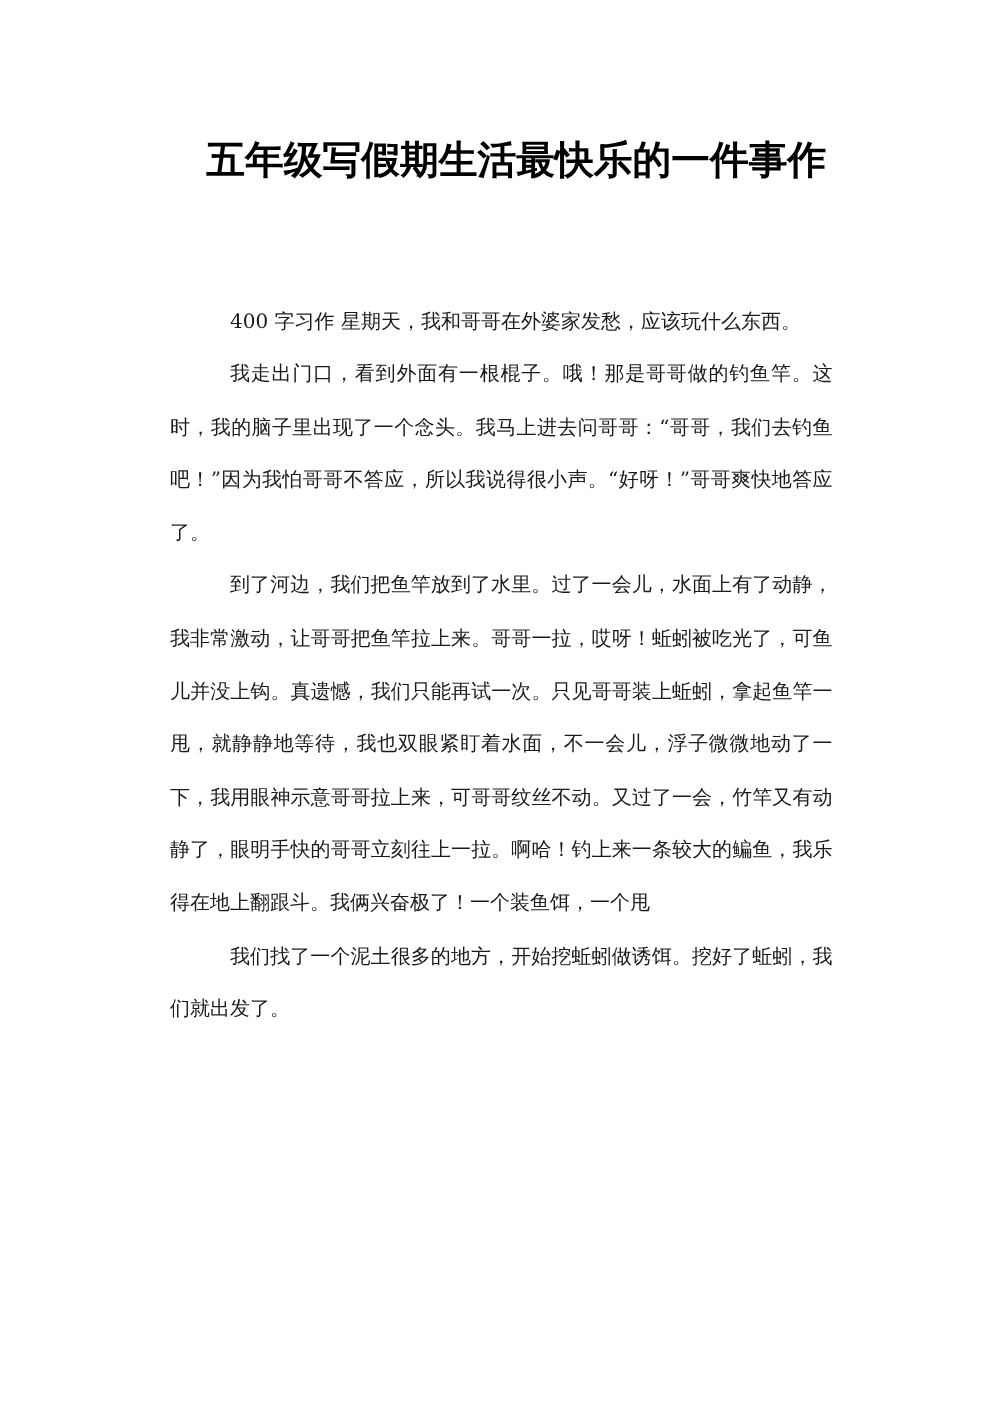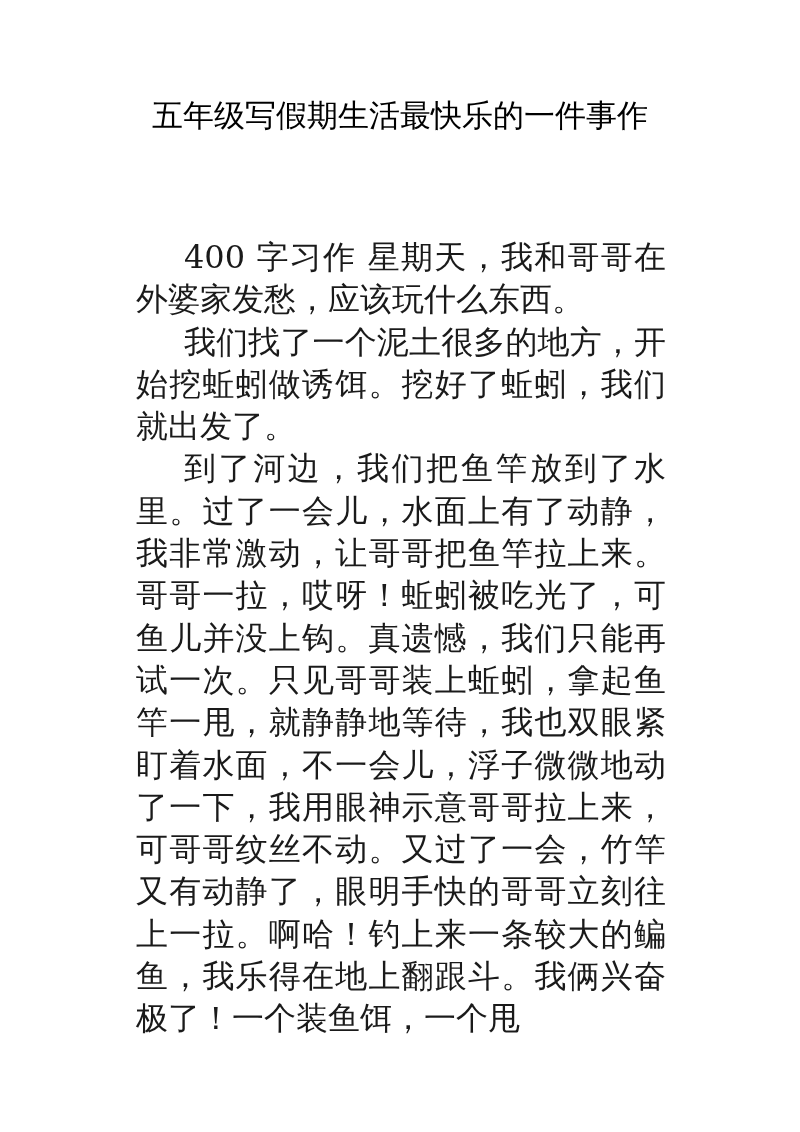--- a/index.html
+++ b/index.html
@@ -21,49 +21,50 @@
       height: 1132px;
       background: #ffffff;
     }
     .title {
       position: absolute;
       left: 130px;
       top: 92px;
       width: 540px;
       text-align: center;
       font-family: "DejaVu Sans", sans-serif;
-      font-weight: normal;
+      font-weight: bold;
       font-size: 31px;
       line-height: 46px;
       color: #000000;
-      margin: 0;
+      margin: 13px;
       letter-spacing: 0px;
     }
     .body {
       position: absolute;
       left: 136px;
       top: 236px;
       width: 530px;
       font-family: "DejaVu Serif", serif;
-      font-size: 32px;
+      font-size: 16px;
       line-height: 42.3px;
       color: #1a1a1a;
       text-align: justify;
     }
     .para {
       margin: 0;
       text-indent: 48px;
     }
   </style>
 </head>
 <body>
 
 <div class="page">
   <h1 class="title">
     <span>五年级写假期生活最快乐的一件事作</span><br>
   </h1>
 
   <div class="body">
     <p class="para">400 字习作  星期天，我和哥哥在外婆家发愁，应该玩什么东西。</p>
+    <p class="para">我走出门口，看到外面有一根棍子。哦！那是哥哥做的钓鱼竿。这时，我的脑子里出现了一个念头。我马上进去问哥哥：“哥哥，我们去钓鱼吧！”因为我怕哥哥不答应，所以我说得很小声。“好呀！”哥哥爽快地答应了。</p>
+    <p class="para">到了河边，我们把鱼竿放到了水里。过了一会儿，水面上有了动静，我非常激动，让哥哥把鱼竿拉上来。哥哥一拉，哎呀！蚯蚓被吃光了，可鱼儿并没上钩。真遗憾，我们只能再试一次。只见哥哥装上蚯蚓，拿起鱼竿一甩，就静静地等待，我也双眼紧盯着水面，不一会儿，浮子微微地动了一下，我用眼神示意哥哥拉上来，可哥哥纹丝不动。又过了一会，竹竿又有动静了，眼明手快的哥哥立刻往上一拉。啊哈！钓上来一条较大的鳊鱼，我乐得在地上翻跟斗。我俩兴奋极了！一个装鱼饵，一个甩</p>
     <p class="para">我们找了一个泥土很多的地方，开始挖蚯蚓做诱饵。挖好了蚯蚓，我们就出发了。</p>
-    <p class="para">到了河边，我们把鱼竿放到了水里。过了一会儿，水面上有了动静，我非常激动，让哥哥把鱼竿拉上来。哥哥一拉，哎呀！蚯蚓被吃光了，可鱼儿并没上钩。真遗憾，我们只能再试一次。只见哥哥装上蚯蚓，拿起鱼竿一甩，就静静地等待，我也双眼紧盯着水面，不一会儿，浮子微微地动了一下，我用眼神示意哥哥拉上来，可哥哥纹丝不动。又过了一会，竹竿又有动静了，眼明手快的哥哥立刻往上一拉。啊哈！钓上来一条较大的鳊鱼，我乐得在地上翻跟斗。我俩兴奋极了！一个装鱼饵，一个甩</p>
   </div>
 </div>
 
 </body></html>

